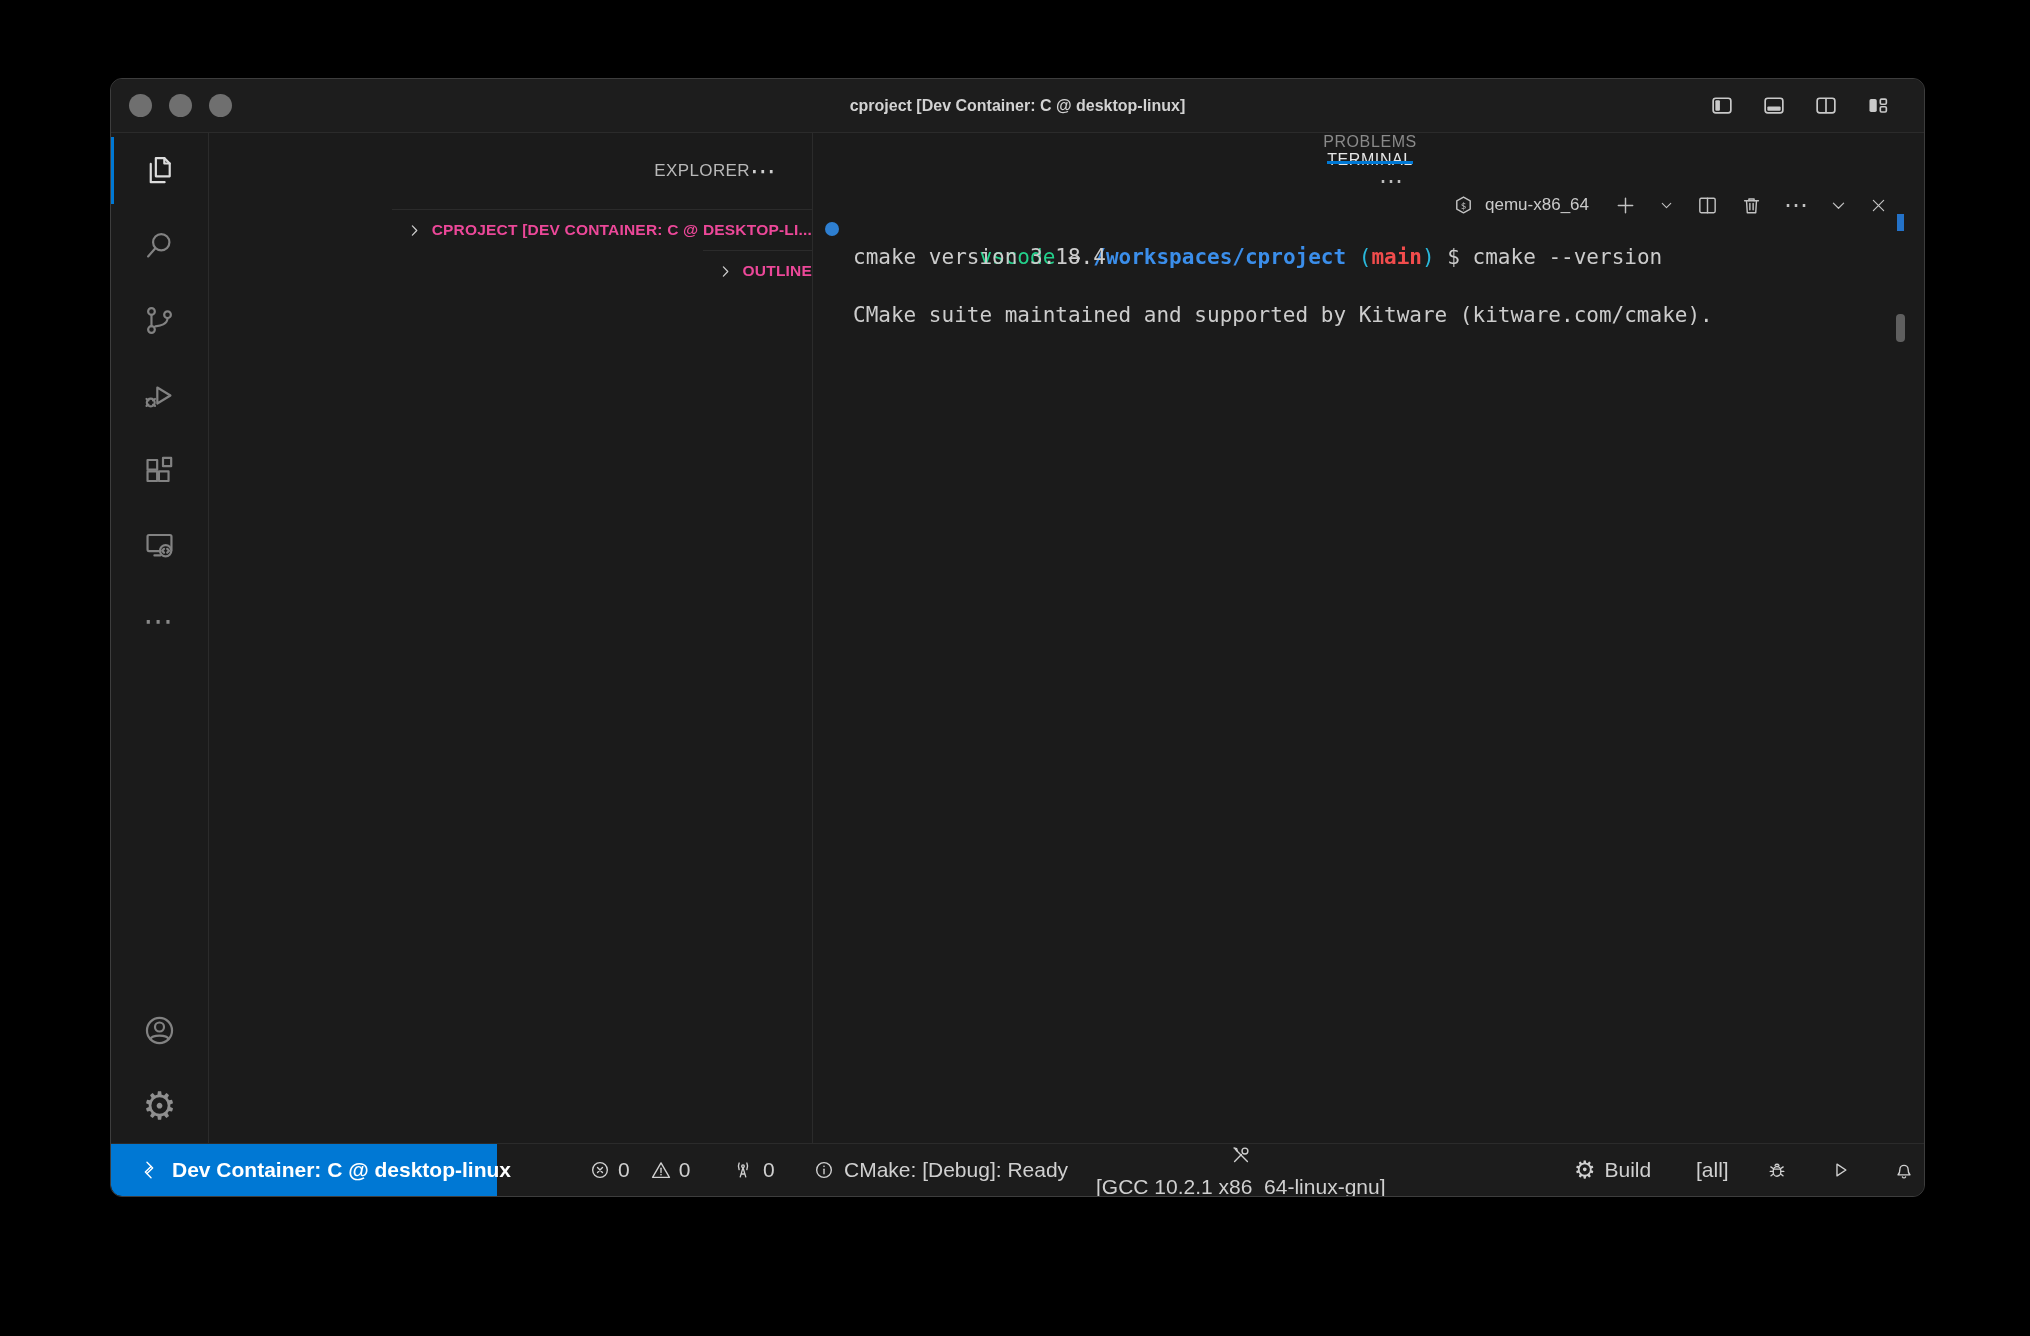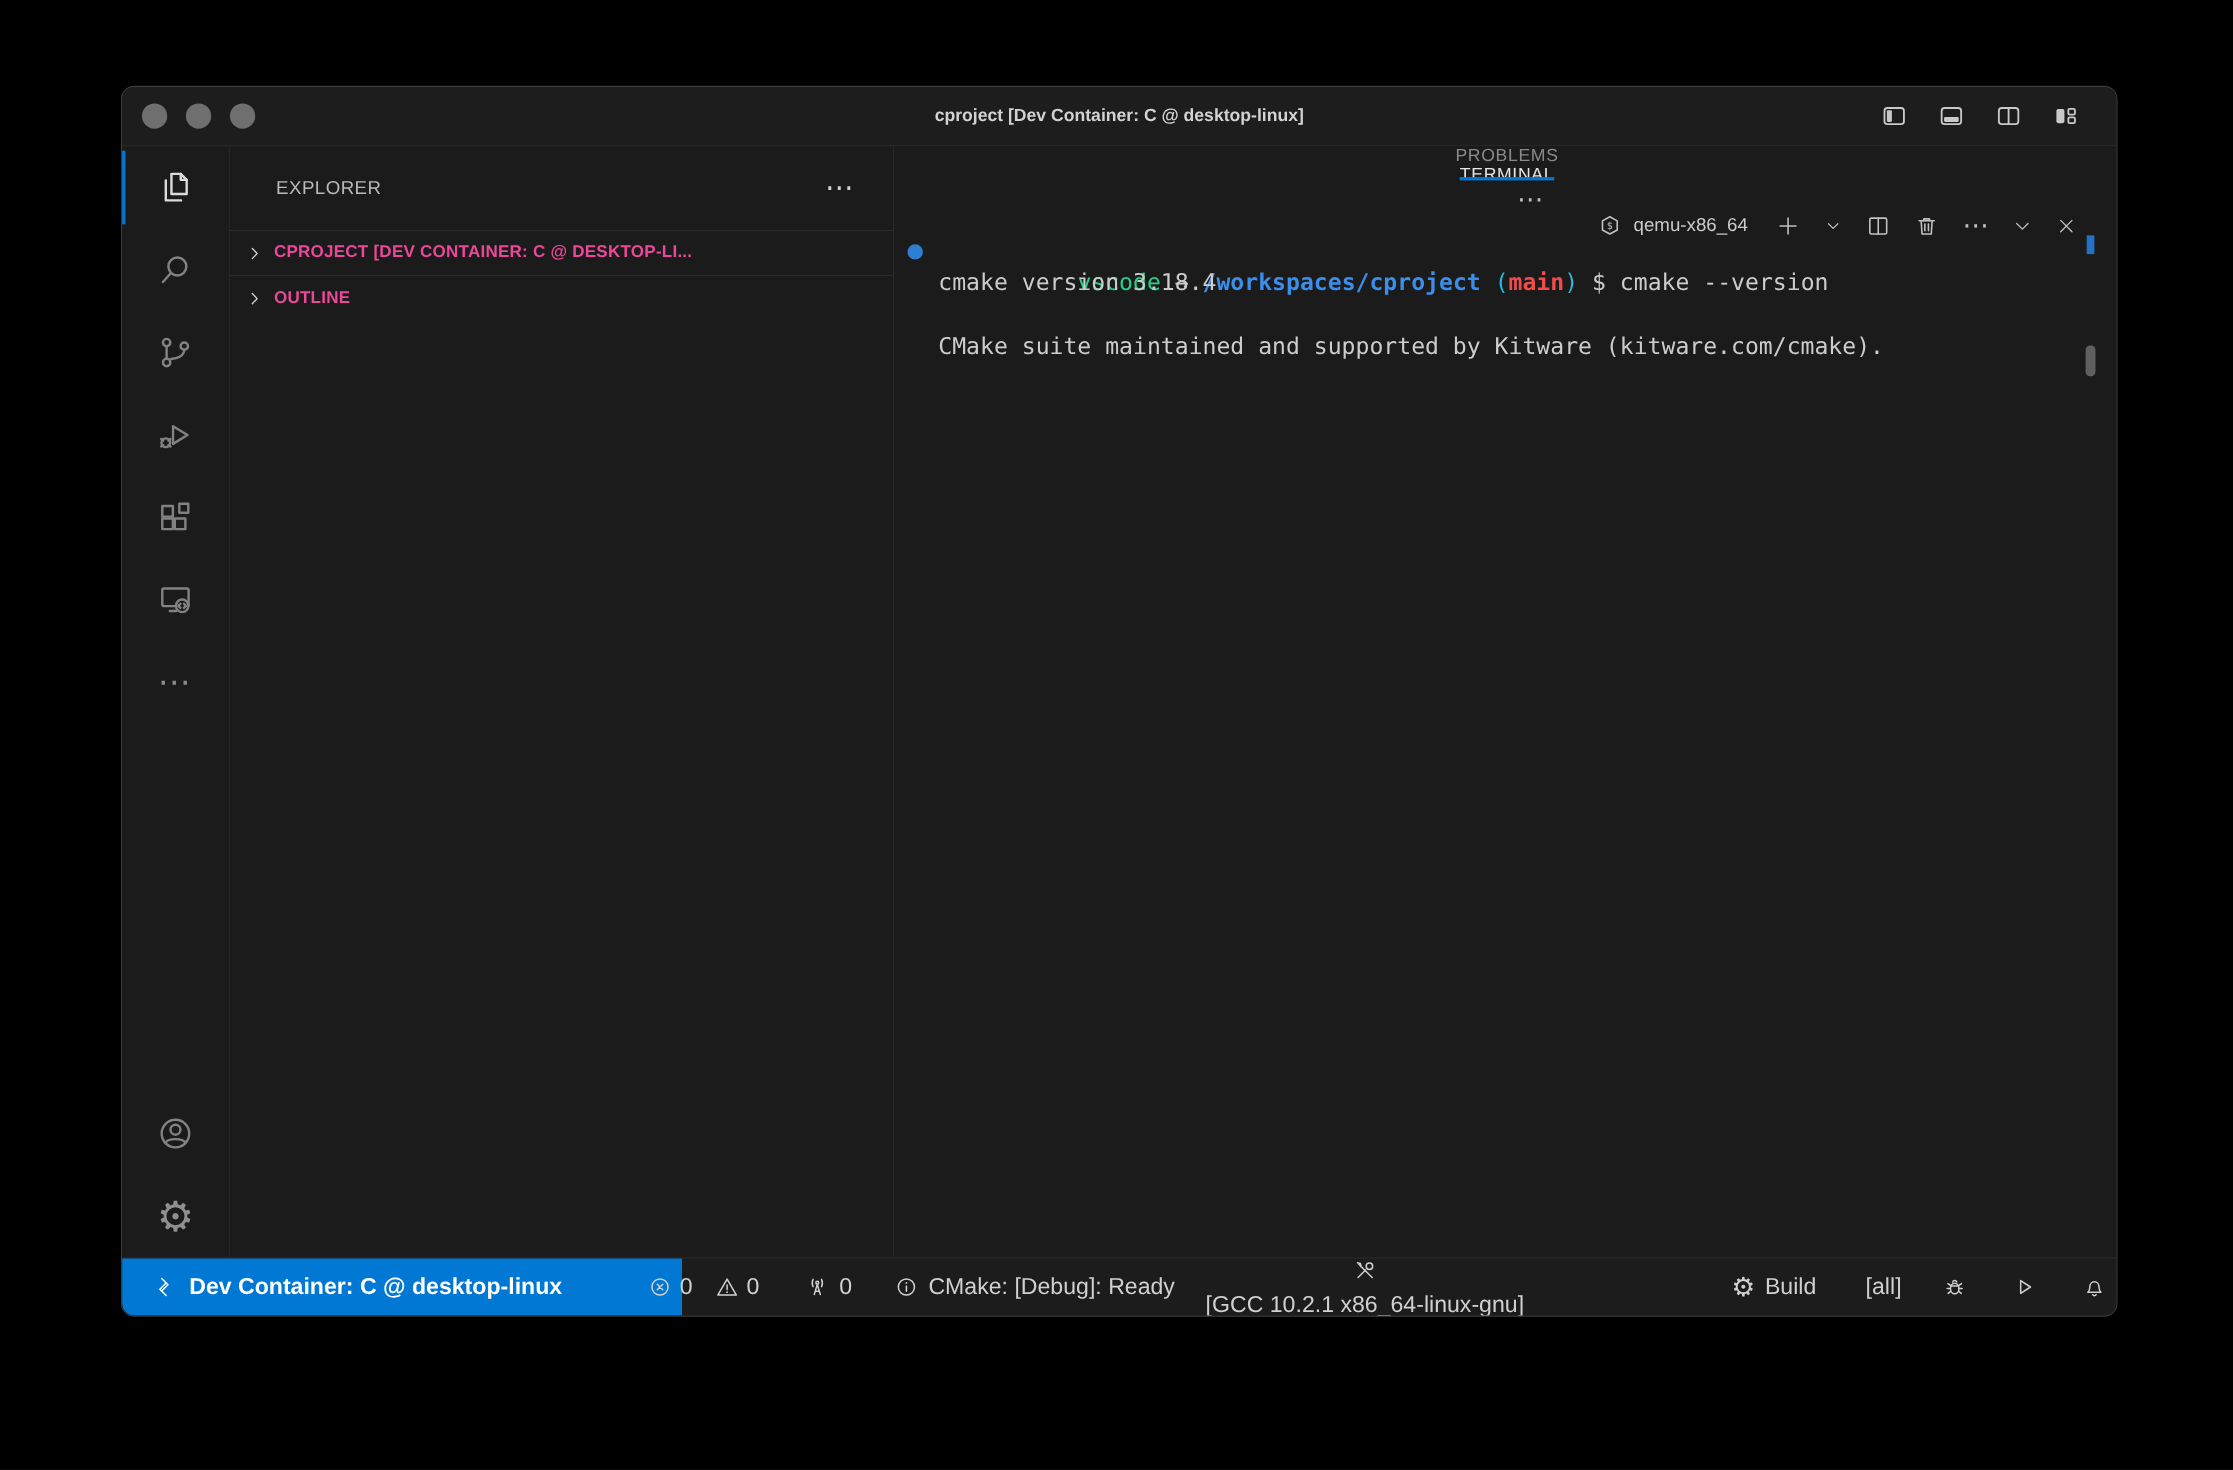--- a/index.html
+++ b/index.html
@@ -37,21 +37,21 @@
   }
   .act-item{height:75px;display:flex;align-items:center;justify-content:center;position:relative;cursor:pointer;}
   .act-item svg{width:35px;height:35px;stroke:#828282;color:#828282;fill:none;stroke-width:1.5;stroke-linecap:round;stroke-linejoin:round;}
   .act-item.active svg{stroke:#dcdcdc;color:#dcdcdc;}
   .act-item.active::before{content:"";position:absolute;left:0;top:4px;bottom:4px;width:3px;background:#0078d4;}
   .act-dots{font-size:30px;color:#8a8a8a;letter-spacing:2px;line-height:1;}
   .act-bottom{margin-top:auto;}
   .act-gear{font-size:38px;color:#8f8f8f;line-height:1;}
 
   
-  .sidebar{width:603px;flex:0 0 603px;border-right:1px solid #2b2b2b;display:flex;flex-direction:column;background:#1b1b1b;}
+  .sidebar{width:603px;flex:0 0 603px;border-right:1px solid #2b2b2b;display:flex;flex-direction:column;background:#1b1b1b;align-items:flex-end;}
   .side-header{height:76px;display:flex;align-items:center;justify-content:space-between;padding:0 36px 0 42px;}
   .side-title{font-size:17px;color:#b9b9b9;letter-spacing:.4px;}
   .side-more{font-size:26px;color:#cfcfcf;cursor:pointer;line-height:1;}
   .section-row{height:40px;display:flex;align-items:center;gap:9px;padding-left:14px;border-top:1px solid #2b2b2b;cursor:pointer;}
   .section-row svg{width:17px;height:17px;stroke:#cccccc;fill:none;stroke-width:1.8;stroke-linecap:round;stroke-linejoin:round;flex:0 0 auto;}
   .section-label{font-size:15.5px;font-weight:700;color:#ec4899;letter-spacing:.2px;white-space:nowrap;overflow:hidden;}
 
   
   .panel{flex:1 1 auto;position:relative;background:#1b1b1b;min-width:0;}
   .tabbar{height:71px;display:flex;align-items:center;padding-left:45px;position:relative;flex-direction:column;}
@@ -85,21 +85,21 @@
   .mark-gray{position:absolute;right:19px;top:181px;width:9px;height:28px;background:#5f5f5f;border-radius:4px;}
 
   
   .statusbar{
     height:52px;flex:0 0 52px;position:relative;background:#1c1c1c;
     border-top:1px solid #2b2b2b;font-size:21px;color:#d0d0d0;
   }
   .statusbar svg{width:22px;height:22px;stroke:currentColor;fill:none;stroke-width:1.5;stroke-linecap:round;stroke-linejoin:round;flex:0 0 auto;}
   .sb-group{position:absolute;top:0;height:100%;display:flex;align-items:center;gap:9px;cursor:pointer;white-space:nowrap;}
   .sb-remote{
-    left:0;width:509px;background:#0078d4;color:#fff;
+    left:0;width:386px;background:#0078d4;color:#fff;
     padding-left:27px;box-sizing:border-box;border-bottom-left-radius:11px;
     font-weight:600;gap:12px;
   }
   .sb-problems{left:478px;gap:7px;}
   .sb-warn-icon{margin-left:13px;}
   .sb-ports{left:621px;}
   .sb-cmake{left:702px;}
   .sb-kit{left:985px;flex-direction:column;}
   .sb-build{left:1463px;}
   .sb-gear{font-size:24px;line-height:1;color:#d0d0d0;}

